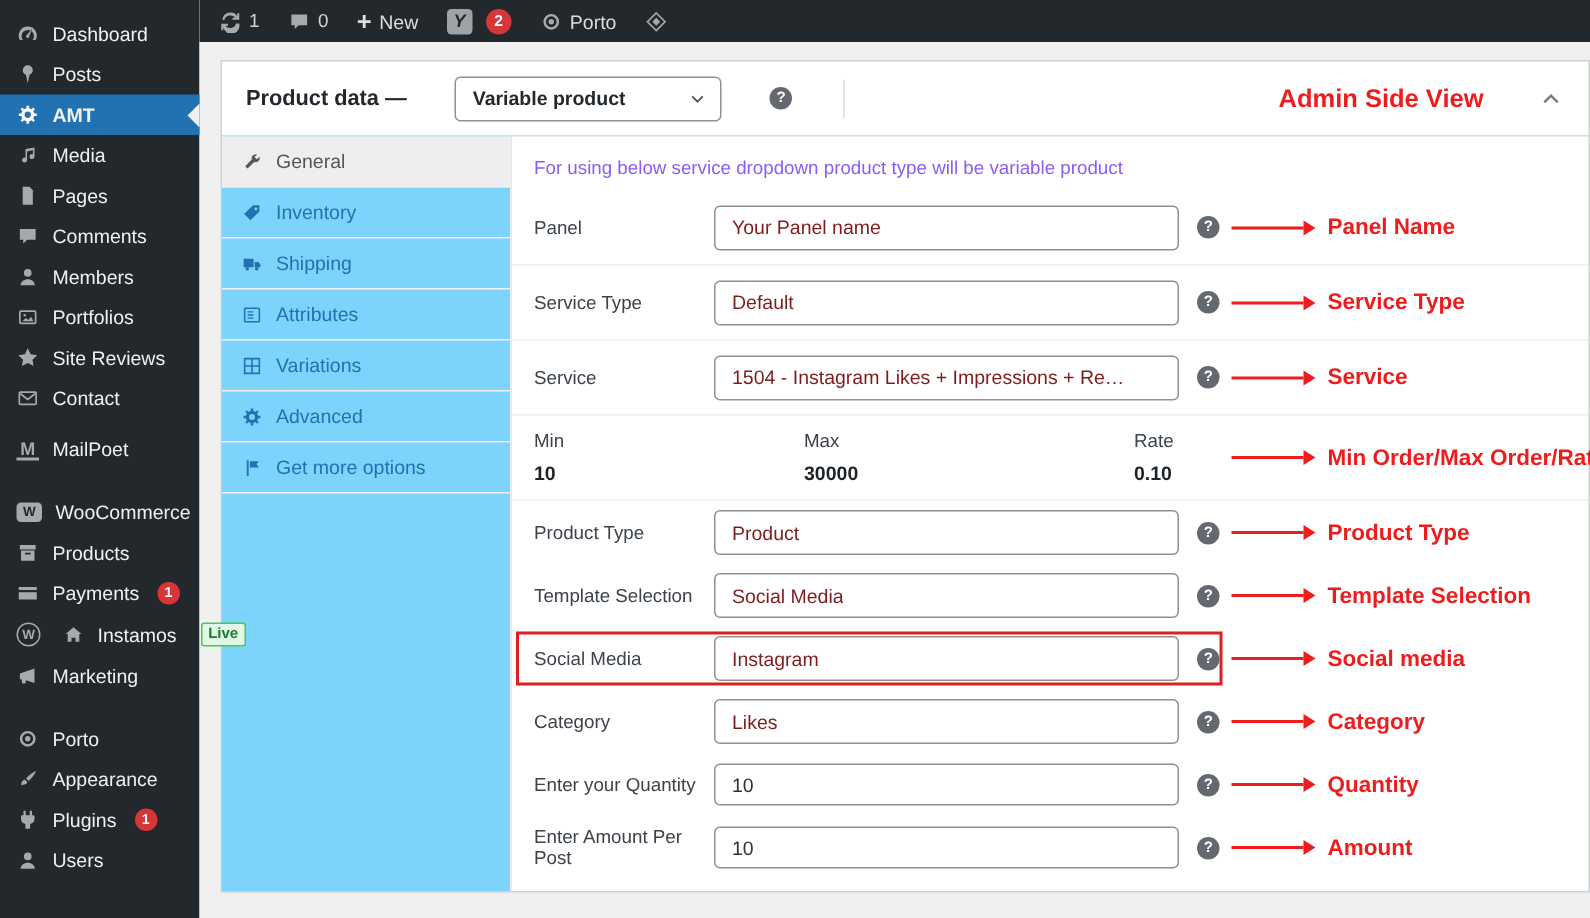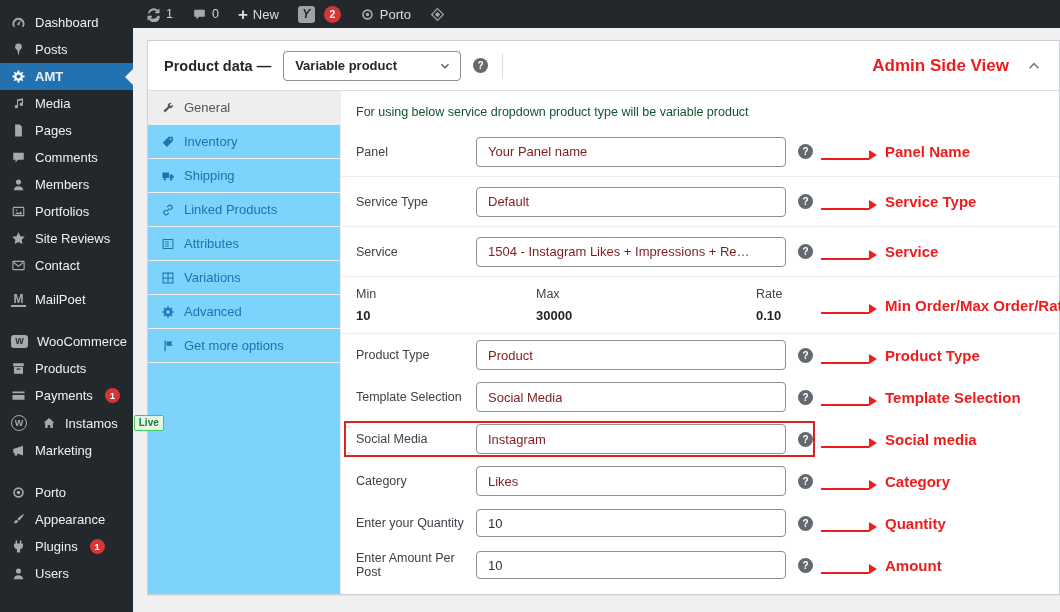--- a/index.html
+++ b/index.html
@@ -42,21 +42,21 @@
   .yoast-ic { width:17px; height:17px; background:#9ea3a8; color:#23282d; border-radius:3px; font-weight:bold;
               font-style:italic; font-size:12px; display:flex; align-items:center; justify-content:center; }
   .ybadge { background:#d63638; color:#fff; width:17px; height:17px; border-radius:50%; font-size:10.5px;
             display:flex; align-items:center; justify-content:center; margin-left:4px; font-weight:bold; }
 
   
   .content { flex:1; padding:12px 0 0 14px; }
   .postbox { background:#fff; border:1px solid #ccd0d4; box-shadow:0 1px 1px rgba(0,0,0,.04);
              height:555px; display:flex; flex-direction:column; }
   .panel-header { height:50px; border-bottom:1px solid #dcdcde; display:flex; align-items:center;
-                  padding:0 16px; flex-shrink:0; }
+                  padding:0 16px; flex-shrink:0;gap:20px; }
   .panel-title { font-size:14.5px; font-weight:bold; color:#23282d; margin-right:12px; white-space:nowrap; }
   .selbox { height:30px; border:1px solid #8c8f94; border-radius:4px; background:#fff; display:flex;
             align-items:center; justify-content:space-between; padding:0 8px 0 11px; font-size:13px;
             color:#7f1d1d; cursor:pointer; }
   .selbox .chev { width:14px; height:14px; color:#50575e; flex-shrink:0; margin-left:8px; }
   .selval { white-space:nowrap; overflow:hidden; text-overflow:ellipsis; }
   .hdr-select { width:178px; font-weight:bold; color:#23282d; }
   .help-btn { width:15px; height:15px; border-radius:50%; background:#646970; color:#fff; font-size:10px;
               font-weight:bold; display:flex; align-items:center; justify-content:center; margin-left:12px;
               flex-shrink:0; cursor:pointer; }
@@ -67,35 +67,35 @@
 
   .panel-body { flex:1; display:flex; min-height:0; }
   .tabs { width:193px; flex-shrink:0; background:#7dd3fc; border-right:1px solid #eee; list-style:none; }
   .tabs li { display:flex; align-items:center; gap:9px; padding:0 6px 0 13px; height:34px;
              border-bottom:1px solid #f0f0f0; color:#2271b1; font-size:13px; cursor:pointer; }
   .tabs li .ic { width:14px; height:14px; color:#2271b1; }
   .tabs li.active { background:#eee; color:#555; }
   .tabs li.active .ic { color:#595959; }
 
   .fields { flex:1; min-width:0; }
-  .note { padding:14px 0 8px 15px; font-size:12.5px; color:#14532d; }
+  .note { padding:14px 0 8px 15px; font-size:12.5px; color:#8b5cf6; }
   .frow { display:flex; align-items:center; padding:0 0 0 15px; position:relative; }
   .frow.divided { border-bottom:1px solid #eee; height:50px; }
   .frow.stats { height:57px; }
   .frow.compact { height:42px; }
   .flabel { width:120px; flex-shrink:0; font-size:12.5px; color:#3c434a; padding-right:8px; }
   .fieldbox { width:310px; flex-shrink:0; }
   .inputbox { height:28px; border:1px solid #8c8f94; border-radius:4px; background:#fff; width:310px;
               padding:0 11px; font-size:13px; color:#2c3338; font-family:inherit; }
   .scols { width:457px; flex-shrink:0; display:flex; }
   .scol { display:flex; flex-direction:column; gap:7px; }
   .scol:nth-child(1){ width:180px; } .scol:nth-child(2){ width:220px; } .scol:nth-child(3){ width:57px; }
   .scol .sl { font-size:12.5px; color:#3c434a; }
   .scol .sv { font-size:13px; font-weight:bold; color:#1d2327; }
-  .annot { display:flex; align-items:flex-end; margin-left:8px; flex-shrink:0; }
+  .annot { display:flex; align-items:center; margin-left:8px; flex-shrink:0; }
   .aline { width:48px; height:2px; background:#ee1d1d; }
   .ahead { width:0; height:0; border-left:8px solid #ee1d1d; border-top:5px solid transparent;
            border-bottom:5px solid transparent; }
   .atext { margin-left:8px; color:#ee1d1d; font-size:15px; font-weight:bold; white-space:nowrap; }
   .frow.hl::after { content:''; position:absolute; left:3px; top:3px; bottom:3px; width:467px;
                     border:2px solid #e01f1f; pointer-events:none; }
   .defs { position:absolute; width:0; height:0; overflow:hidden; }
 </style>
 </head>
 <body>
@@ -389,26 +389,20 @@
                 <span>Inventory</span>
               </li>
               <li class="">
                 <svg class="ic">
                   <use href="#i-truck"></use>
                 </svg>
                 <span>Shipping</span>
               </li>
               <li class="">
                 <svg class="ic">
-                  <use href="#i-link"></use>
-                </svg>
-                <span>Linked Products</span>
-              </li>
-              <li class="">
-                <svg class="ic">
                   <use href="#i-list"></use>
                 </svg>
                 <span>Attributes</span>
               </li>
               <li class="">
                 <svg class="ic">
                   <use href="#i-grid"></use>
                 </svg>
                 <span>Variations</span>
               </li>

